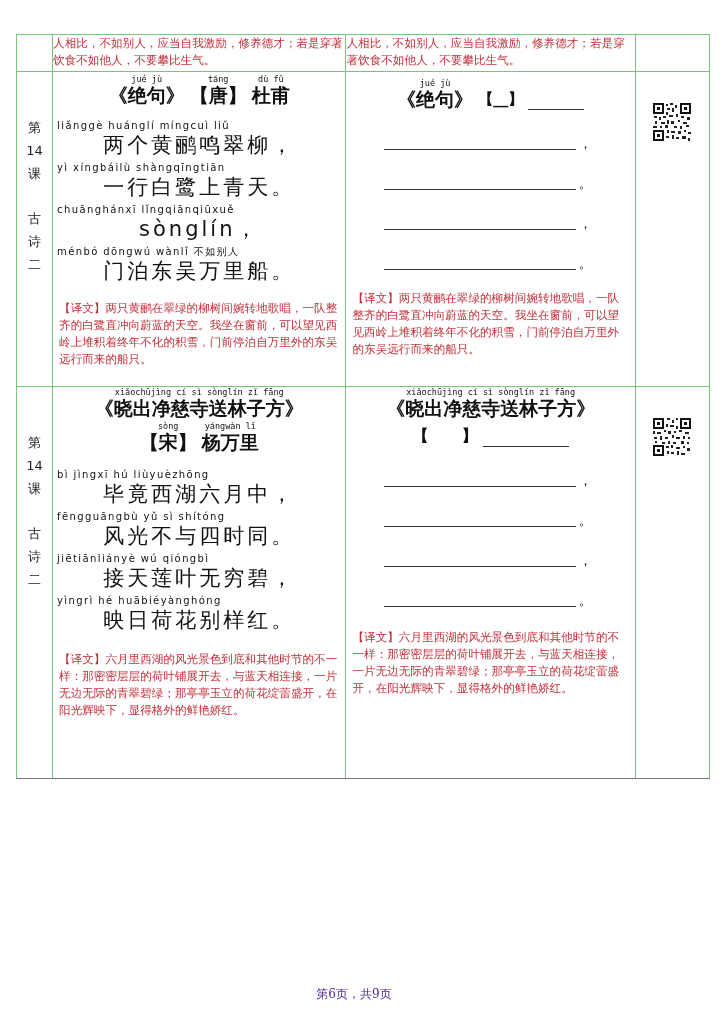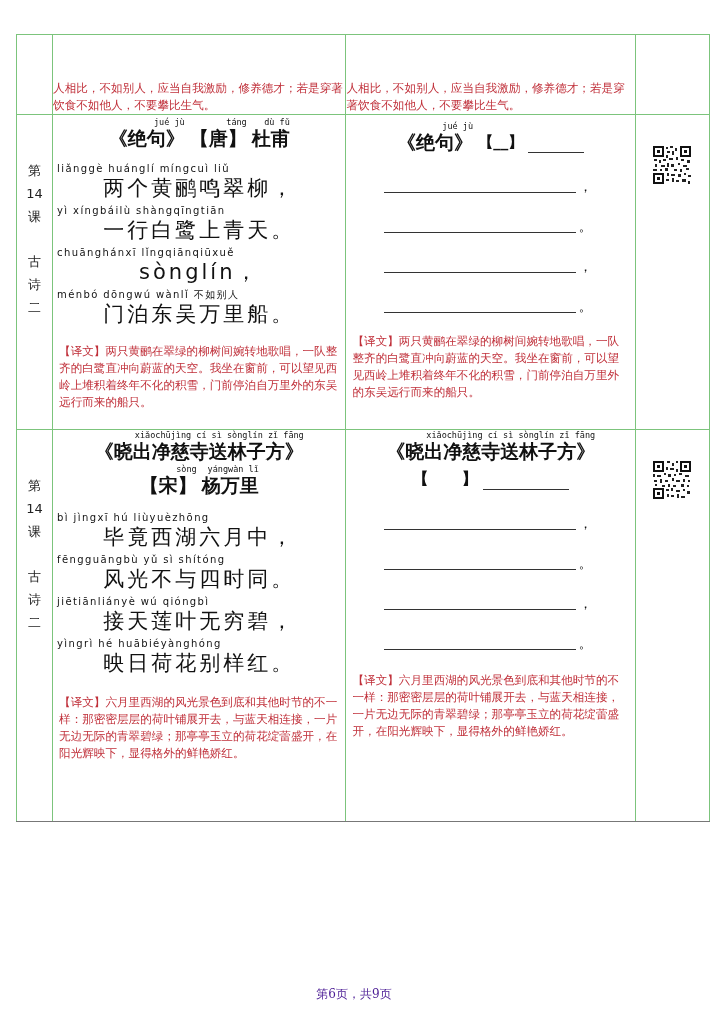--- a/index.html
+++ b/index.html
@@ -4,27 +4,27 @@
 <style>
   html, body { margin:0; padding:0; background:#ffffff; }
   body { width:724px; height:1024px; position:relative; overflow:hidden; font-family:"DejaVu Serif", serif; color:#111; }
   .tbl { position:absolute; left:16px; top:34px; width:694px; border-collapse:collapse; }
   .tbl td { border:1px solid #7cc47c; vertical-align:top; padding:0; }
   .tbl tr.last td { border-bottom:1.5px solid #777; }
   .c-lesson { width:35px; }
   .c-left { width:292px; }
   .c-right { width:288px; }
   .c-qr { width:73px; }
-  .red { color:#c0303a; font-size:11.6px; line-height:17px; font-family:"DejaVu Serif", serif;margin-top:45px; }
+  .red { color:#c0303a; font-size:11.6px; line-height:17px; font-family:"DejaVu Serif", serif; }
   .topcell { padding:2px 6px 1px 6px; height:36px; }
   .lesson { text-align:center; font-family:"DejaVu Sans", sans-serif; font-size:13px; line-height:23px; color:#222; padding-top:44px; }
   .lesson .gap { height:22px; }
   .poem { padding:0 4px; }
   .titlewrap { text-align:center; margin-top:2px; }
-  .rb { display:inline-block; text-align:right; vertical-align:bottom; }
+  .rb { display:inline-block; text-align:center; vertical-align:bottom; }
   .rb .py { display:block; font-family:"DejaVu Sans Mono", monospace; font-size:8.5px; line-height:10px; color:#111; letter-spacing:0; white-space:nowrap; }
   .rb .hz { display:block; font-size:19px; line-height:22px; font-weight:bold; font-family:"DejaVu Sans", sans-serif; }
   .py-line { text-align:left; font-family:"DejaVu Sans", sans-serif; font-size:10px; letter-spacing:1.4px; line-height:12px; color:#111; white-space:pre; }
   .hz-line { text-align:center; font-family:"DejaVu Sans", sans-serif; font-size:21px; letter-spacing:3px; line-height:26px; color:#111; margin-bottom:4px; }
   .trans { padding:0 6px; margin-top:16px; }
   .ul { display:inline-block; border-bottom:1.5px solid #333; vertical-align:bottom; }
   .fill-line { display:flex; align-items:flex-end; margin-left:38px; height:40px; }
   .fill-line .bar { width:192px; border-bottom:1.5px solid #333; height:1px; }
   .fill-line .p { font-size:14px; line-height:14px; margin-left:2px; font-family:"DejaVu Sans", sans-serif; }
   .qr { width:40px; height:40px; margin:30px auto 0 auto; }

